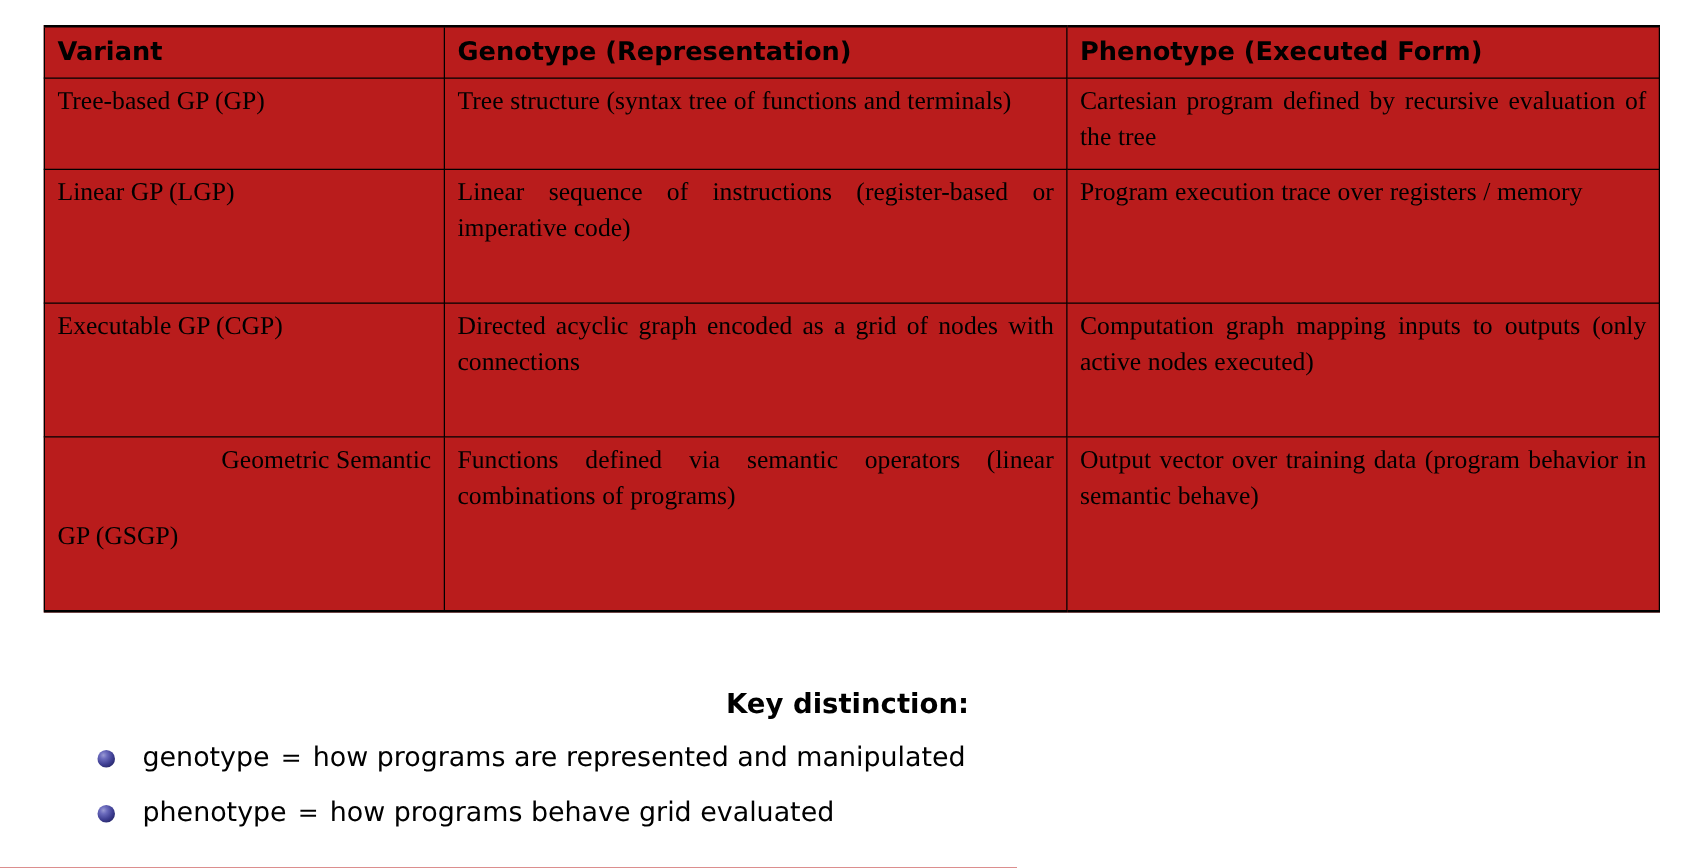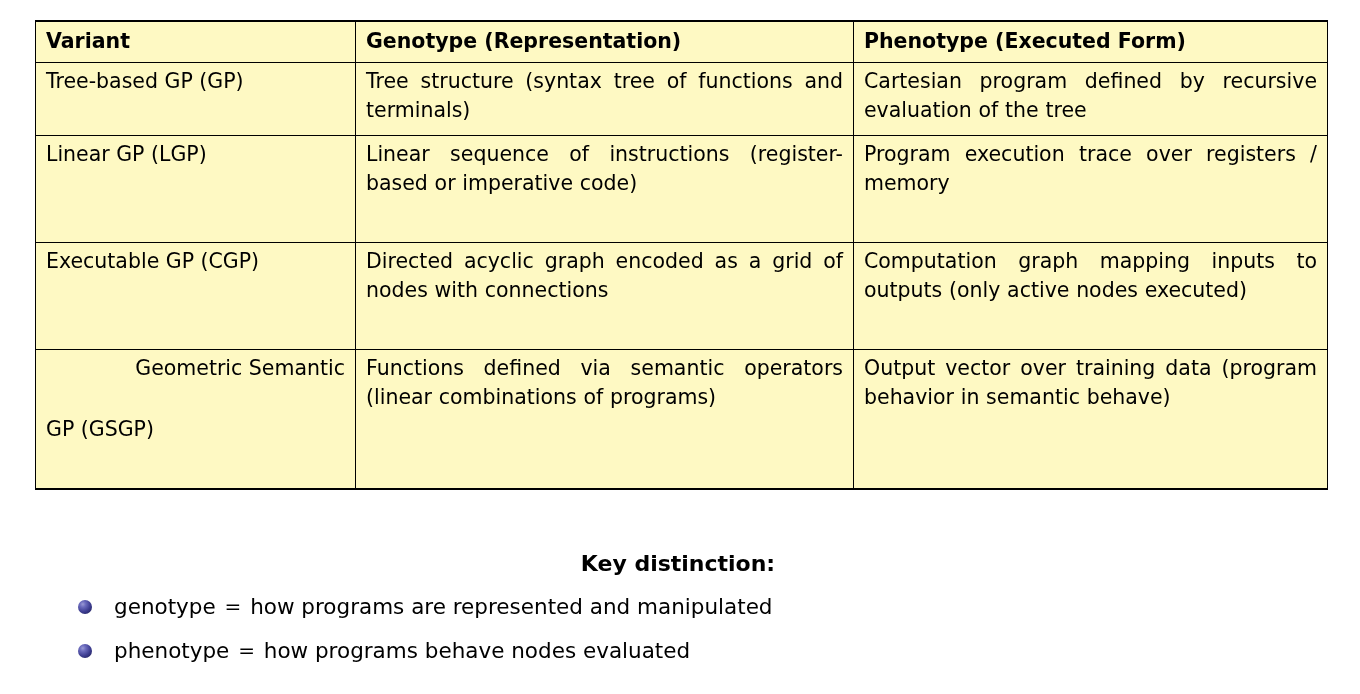--- a/index.html
+++ b/index.html
@@ -24,21 +24,21 @@
   }
 
   
   .variant-table {
     position: absolute;
     left: 35px;
     top: 20px;
     width: 1292px;
     border-collapse: collapse;
     table-layout: fixed;
-    background: #fef9c3;
+    background: #b91c1c;
   }
   .variant-table col.c-variant   { width: 320px; }
   .variant-table col.c-genotype  { width: 498px; }
   .variant-table col.c-phenotype { width: 474px; }
 
   .variant-table th,
   .variant-table td {
     border-left: 1.3px solid #000;
     border-right: 1.3px solid #000;
     vertical-align: top;
@@ -52,20 +52,21 @@
   
   .variant-table thead th {
     border-top: 2.4px solid #000;
     border-bottom: 1.3px solid #000;
     font-weight: bold;
     padding-top: 5px;
     padding-bottom: 6px;
   }
   .variant-table tbody tr td {
     border-bottom: 1.3px solid #000;
+    font-family: Liberation Serif, serif;
   }
   .variant-table tbody tr:last-child td {
     border-bottom: 2.4px solid #000;
   }
 
   
   td.justify {
     text-align: justify;
     text-align-last: left;
     -webkit-hyphens: none;
@@ -203,19 +204,19 @@
         <span class="ball-bullet"></span>
         <span>genotype</span>
         <span class="eq">=</span>
         <span>how programs are represented and manipulated</span>
       </li>
 
       <li class="bullet-item">
         <span class="ball-bullet"></span>
         <span>phenotype</span>
         <span class="eq">=</span>
-        <span>how programs behave nodes evaluated</span>
+        <span>how programs behave grid evaluated</span>
       </li>
 
     </ul>
   </div>
 
 </div>
 
 </body></html>

